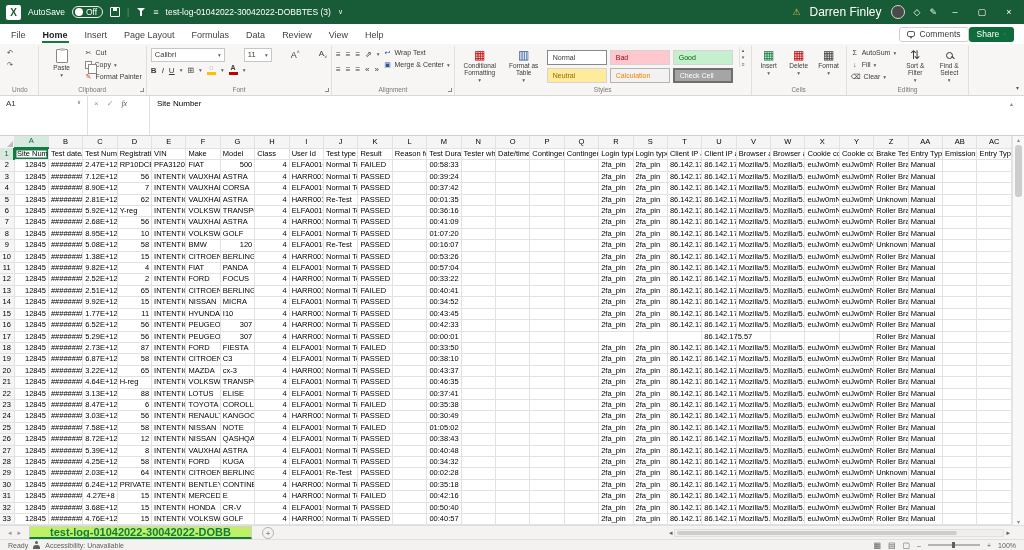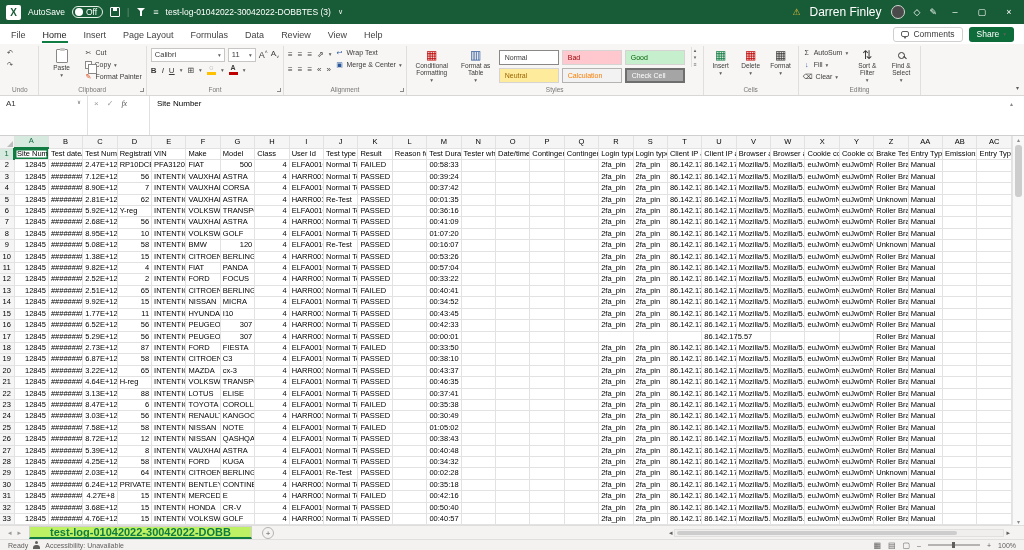--- a/index.html
+++ b/index.html
@@ -35,22 +35,22 @@
   .tb-right{margin-left:auto;display:flex;align-items:center;gap:9px}
   .warn{color:#f2c23e;font-size:9px}
   .tb-user{font-size:12px}
   .avatar{width:14px;height:14px;border-radius:50%;background:#4a4a4a;border:1px solid #cfd9d2;display:inline-block}
   .winbtn{width:18px;text-align:center;font-size:9px}
 
   
   .menubar{height:20px;background:#fff;display:flex;align-items:center;font-size:9px;color:#444;
     padding:0 10px;gap:15px;flex:none}
   .mtab{padding:4px 1px 3px;cursor:default;white-space:nowrap}
-  .mtab.active{font-weight:normal;box-shadow:inset 0 -2px 0 #107C41;color:#222}
-  .menu-right{margin-left:auto;display:flex;align-items:center;gap:6px}
+  .mtab.active{font-weight:bold;box-shadow:inset 0 -2px 0 #107C41;color:#222}
+  .menu-right{margin-left:auto;display:flex;align-items:center;}
   .comments-btn{border:1px solid #d1cfcd;border-radius:3px;height:15px;display:flex;align-items:center;
     gap:4px;padding:0 7px;font-size:8.5px;color:#3b3a39;background:#fff}
   .bubble{width:8px;height:6px;border:1px solid #605e5c;border-radius:2px;position:relative;display:inline-block}
   .bubble::after{content:'';position:absolute;left:1px;bottom:-3px;border-left:2px solid transparent;
     border-right:2px solid transparent;border-top:3px solid #605e5c}
   .share-btn{background:#0e6b3a;color:#fff;border-radius:3px;height:15px;display:flex;align-items:center;
     gap:4px;padding:0 8px;font-size:8.5px}
 
   
   .ribbon{height:52px;background:#f7f6f5;border-bottom:1px solid #d9d7d5;display:flex;
@@ -62,21 +62,21 @@
   .rcontent{display:flex;gap:4px;flex:1;align-items:flex-start}
   .colstack{display:flex;flex-direction:column;gap:1px;justify-content:flex-start}
   .bigbtn{display:flex;flex-direction:column;align-items:center;justify-content:flex-start;
     width:38px;font-size:6.5px;text-align:center;gap:1px;padding-top:2px;line-height:1.1}
   .bigbtn .bicon{font-size:12px;line-height:12px}
   .smallbtn{display:flex;align-items:center;gap:3px;font-size:7px;height:11px;white-space:nowrap}
   .gi{display:inline-block;text-align:center;min-width:8px}
   .caret{font-size:5.5px;color:#605e5c}
   .combo{border:1px solid #c8c6c4;background:#fff;height:14px;display:flex;align-items:center;
     justify-content:space-between;padding:0 3px;font-size:7.5px}
-  .fontrow{display:flex;gap:3px;align-items:center;height:15px}
+  .fontrow{display:flex;gap:19px;align-items:center;height:15px}
   .iconrow{display:flex;gap:5px;align-items:center;height:14px;font-size:8px}
   .boldi{font-weight:bold}.itali{font-style:italic}.underl{text-decoration:underline}
   .fillic{display:inline-flex;flex-direction:column;align-items:center;line-height:6px}
   .fillbar{width:9px;height:2.5px;background:#FFC000;margin-top:1px}
   .redbar{width:9px;height:2.5px;background:#C00000;margin-top:1px}
   .clipicon{width:12px;height:14px;border:1px solid #8a8886;border-radius:1px;position:relative;background:#fff}
   .clipicon::before{content:'';position:absolute;top:-2px;left:3px;width:5px;height:3px;background:#c8c6c4;border-radius:1px}
   .copyicon{width:7px;height:8px;border:1px solid #8a8886;position:relative;background:#fff;display:inline-block}
   .copyicon::after{content:'';position:absolute;left:2px;top:2px;width:7px;height:8px;border:1px solid #8a8886;background:#fff}
   .stylegrid{display:grid;grid-template-columns:repeat(3,60px);grid-auto-rows:15px;gap:3px;padding-top:3px}

